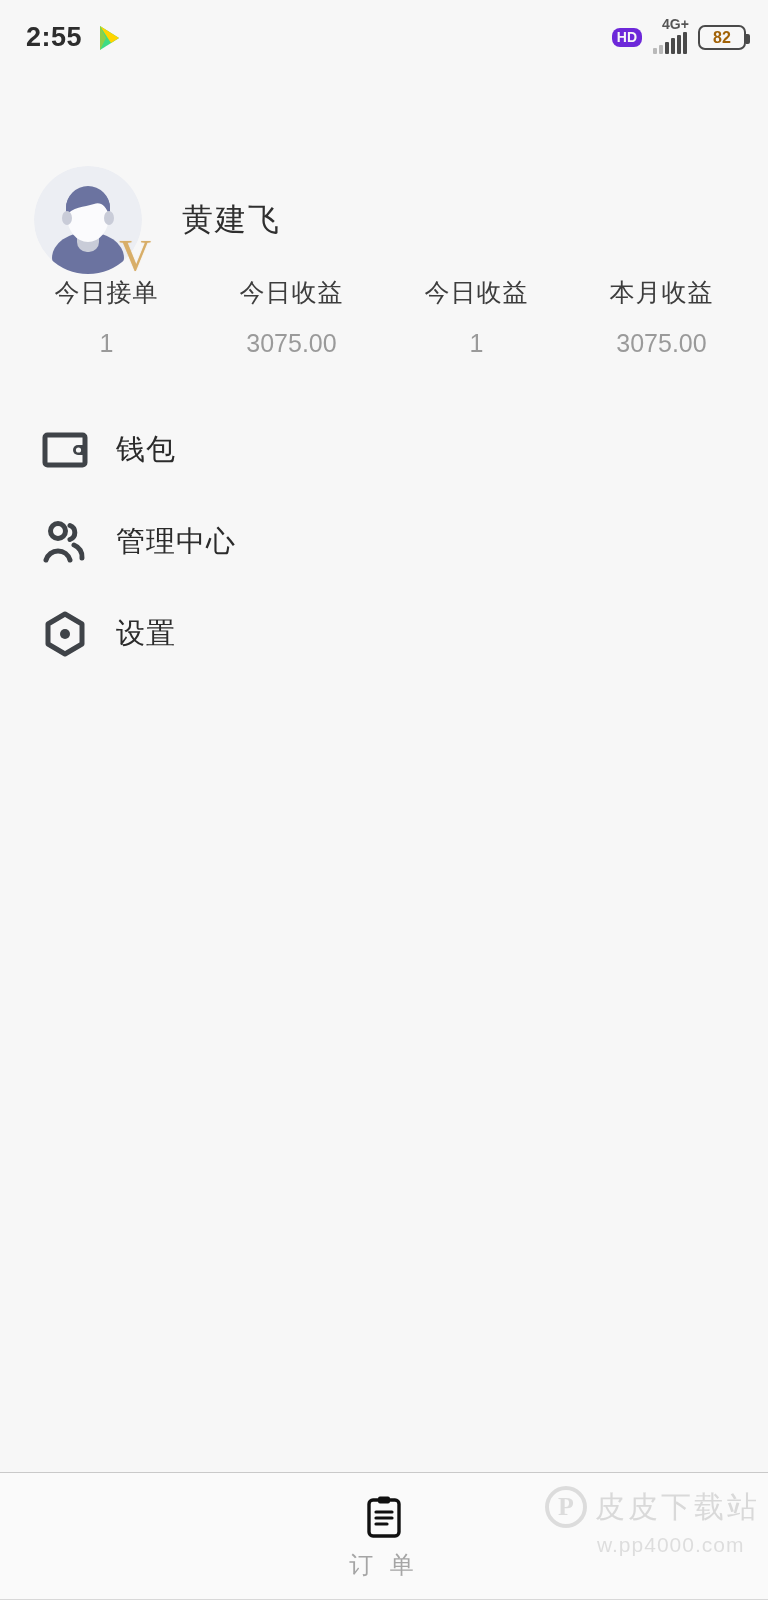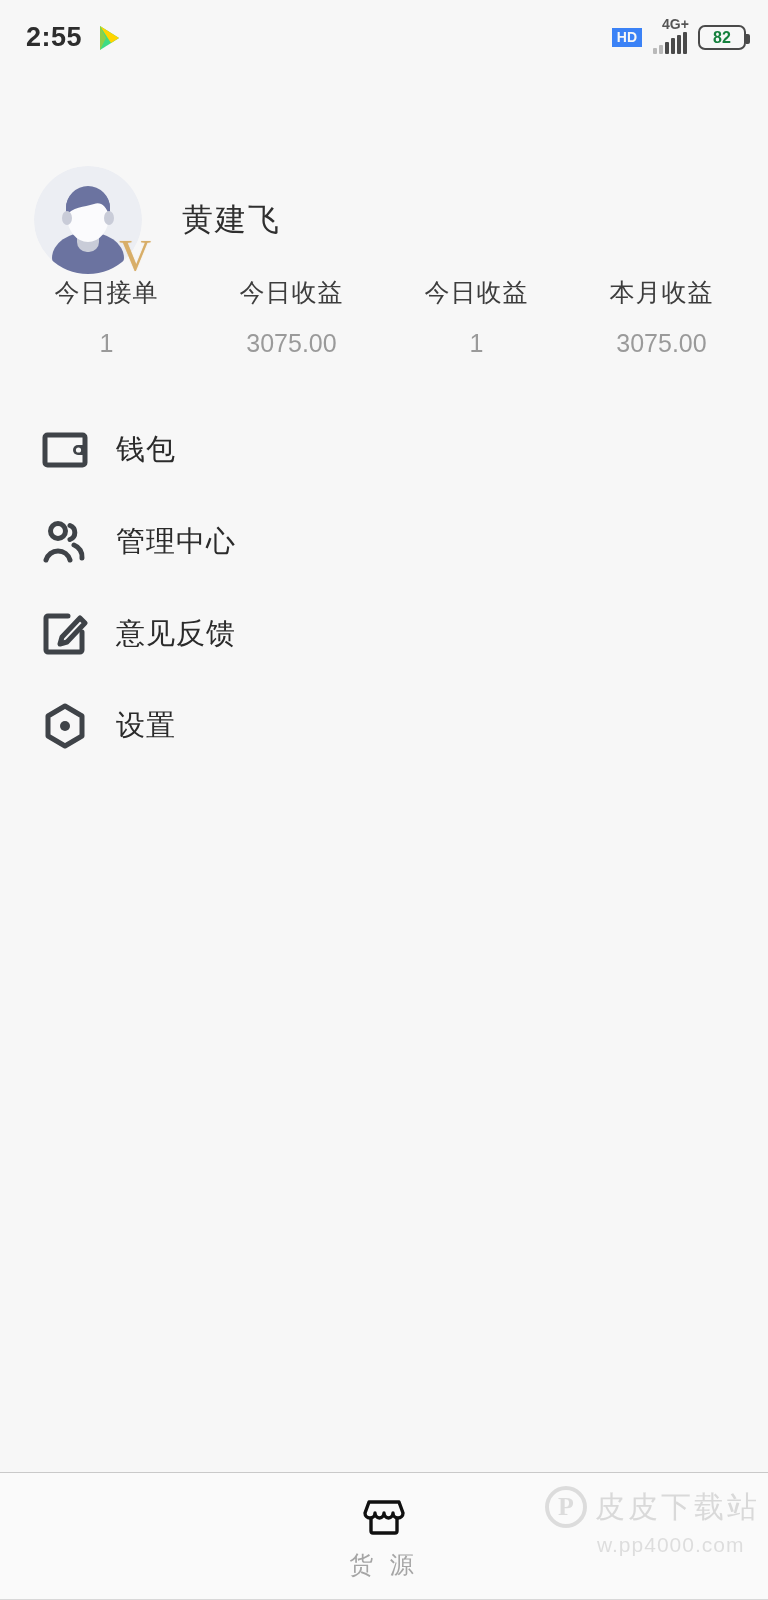--- a/index.html
+++ b/index.html
@@ -20,23 +20,23 @@
   .statusbar {
     height:66px; flex:0 0 66px;
     display:flex; align-items:center;
     padding:9px 22px 0 26px;
     background:#f7f7f7;
   }
   .sb-left { display:flex; align-items:center; gap:12px; }
   .sb-time { font-size:27px; font-weight:700; color:#2d2d2d; letter-spacing:.5px; }
   .sb-right { margin-left:auto; display:flex; align-items:center; gap:11px; }
   .hd-badge {
-    background:#3b82f6; color:#f7f7f7;
+    background:#6d28d9; color:#f7f7f7;
     font-size:14px; font-weight:700;
-    border-radius:0; padding:2px 5px 3px;
+    border-radius:8px; padding:2px 5px 3px;
     line-height:1;
   }
   .sig-wrap { display:flex; align-items:flex-end; gap:3px; position:relative; padding-top:12px;}
   .sig-label {
     position:absolute; top:-4px; left:9px;
     font-size:14px; font-weight:600; color:#555; line-height:1; white-space:nowrap;
   }
   .bars { display:flex; align-items:flex-end; gap:2px; height:21px; }
   .bars i { display:block; width:4px; background:#4a4a4a; border-radius:1px; }
   .bars i:nth-child(1){height:6px;background:#b9b9b9;}
@@ -44,21 +44,21 @@
   .bars i:nth-child(3){height:12px;}
   .bars i:nth-child(4){height:16px;}
   .bars i:nth-child(5){height:19px;}
   .bars i:nth-child(6){height:22px;}
   .batt {
     position:relative;
     width:48px; height:25px;
     border:2.5px solid #4a4a4a; border-radius:7px;
     display:flex; align-items:center; justify-content:center;
   }
-  .batt span { font-size:16px; font-weight:700; color:#15803d; line-height:1; }
+  .batt span { font-size:16px; font-weight:700; color:#a16207; line-height:1; }
   .batt:after {
     content:""; position:absolute; right:-6px; top:7px;
     width:4px; height:10px; background:#4a4a4a; border-radius:0 2px 2px 0;
   }
   .play-ic { width:30px; height:30px; }
 
   
   .profile {
     display:flex; align-items:center;
     padding:94px 0 0 34px;
@@ -235,56 +235,48 @@
         <svg width="46" height="46" viewBox="0 0 46 46">
           <circle cx="16" cy="12" r="7.5" fill="none" stroke="#3f4348" stroke-width="5"></circle>
           <path d="M4 41 a12.5 12.5 0 0 1 24 0" fill="none" stroke="#3f4348" stroke-width="5" stroke-linecap="round"></path>
           <path d="M28 6.5 a7.5 7.5 0 0 1 0 14" fill="none" stroke="#3f4348" stroke-width="5" stroke-linecap="round"></path>
           <path d="M32 26 a12.5 12.5 0 0 1 8 13" fill="none" stroke="#3f4348" stroke-width="5" stroke-linecap="round"></path>
         </svg>
       </span>
       <span class="menu-label">管理中心</span>
     </div>
 
-    <div class="menu-item">
-      <span class="menu-icon">
-        <svg width="46" height="46" viewBox="0 0 46 46">
-          <path d="M26 5 H6 a2 2 0 0 0 -2 2 V39 a2 2 0 0 0 2 2 H38 a2 2 0 0 0 2 -2 V21" fill="none" stroke="#3f4348" stroke-width="5" stroke-linecap="round"></path>
-          <path d="M20 26 L38 7 L43 12 L25 31 L18 33 Z" fill="none" stroke="#3f4348" stroke-width="5" stroke-linejoin="round"></path>
-        </svg>
-      </span>
-      <span class="menu-label">意见反馈</span>
-    </div>
 
     <div class="menu-item">
       <span class="menu-icon">
         <svg width="46" height="46" viewBox="0 0 46 46">
           <path d="M23 3 L40 13 L40 33 L23 43 L6 33 L6 13 Z" fill="none" stroke="#3f4348" stroke-width="5" stroke-linejoin="round"></path>
           <circle cx="23" cy="23" r="5" fill="#3f4348"></circle>
         </svg>
       </span>
       <span class="menu-label">设置</span>
     </div>
 
   </div>
 
   <div class="spacer"></div>
 
   <div class="tabbar">
 
+
     <div class="tab">
       <span class="tab-icon">
-        <svg width="44" height="42" viewBox="0 0 44 42">
-          <path d="M7 6 H37 L41 17 a5 5 0 0 1 -5 5 a5 5 0 0 1 -5 -5 a5 5 0 0 1 -4.5 5 a5 5 0 0 1 -4.5 -5 a5 5 0 0 1 -4.5 5 a5 5 0 0 1 -4.5 -5 a5 5 0 0 1 -5 5 a5 5 0 0 1 -5 -5 Z" fill="none" stroke="#101010" stroke-width="3.4" stroke-linejoin="round"></path>
-          <path d="M9 23 V35 a2 2 0 0 0 2 2 H33 a2 2 0 0 0 2 -2 V23" fill="none" stroke="#101010" stroke-width="3.4" stroke-linejoin="round"></path>
-        </svg>
-      </span>
-      <span class="tab-label">货 源</span>
-    </div>
-
+        <svg width="40" height="44" viewBox="0 0 40 44">
+          <rect x="5" y="5" width="30" height="36" rx="4" fill="none" stroke="#101010" stroke-width="3.4"></rect>
+          <rect x="14" y="1.5" width="12" height="7" rx="2" fill="#101010"></rect>
+          <path d="M12 17 H28 M12 23 H28 M12 29 H23" stroke="#101010" stroke-width="3.2" stroke-linecap="round"></path>
+        </svg>
+      </span>
+      <span class="tab-label">订 单</span>
+    </div>
 
 
     <div class="watermark">
       <div class="wm-top">
         <span class="wm-logo">P</span>
         <span class="wm-name">皮皮下载站</span>
       </div>
       <div class="wm-url">w.pp4000.com</div>
     </div>
 

